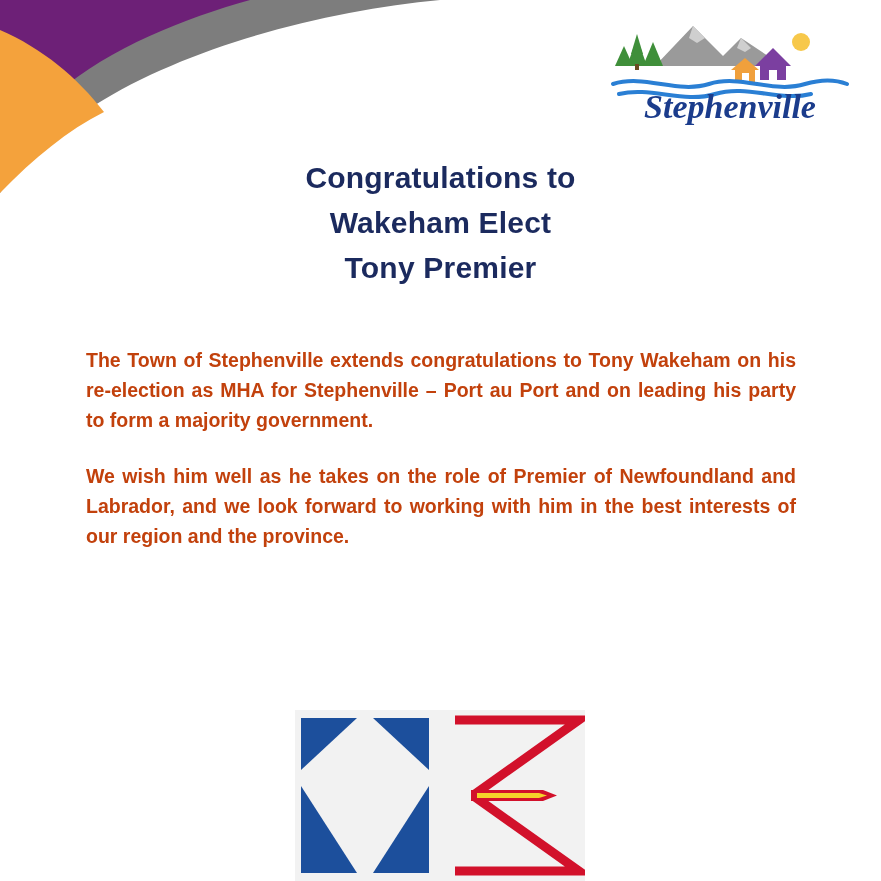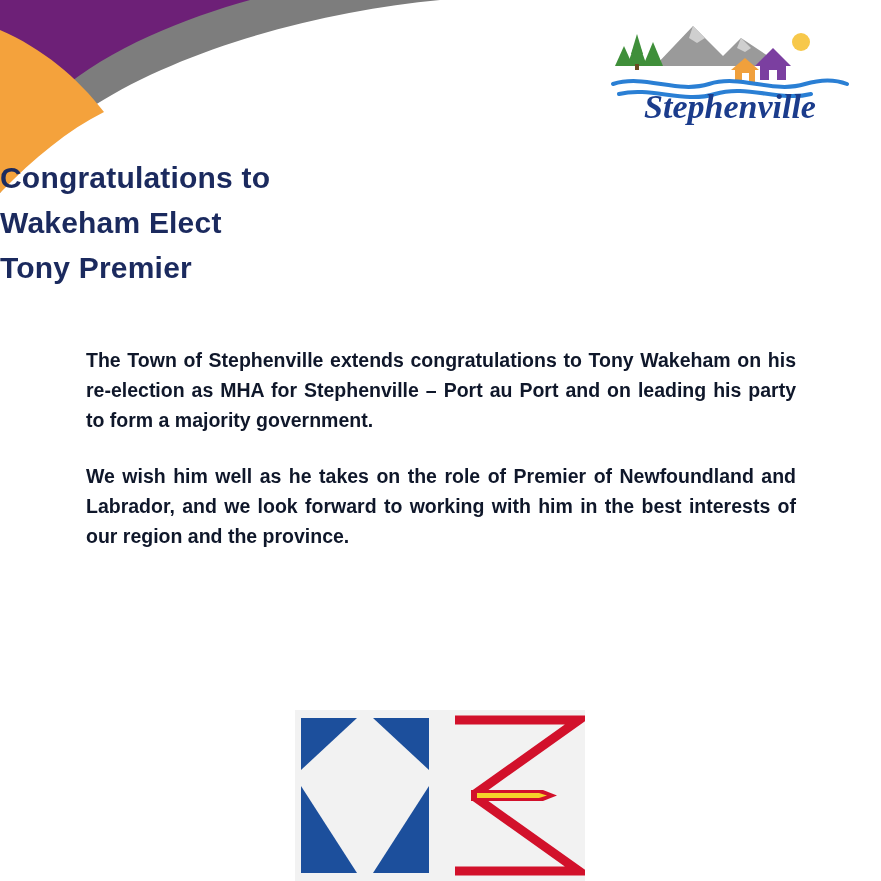--- a/index.html
+++ b/index.html
@@ -39,38 +39,38 @@
     width: 250px;
     height: 120px;
   }
 
   
   .headline {
     position: absolute;
     top: 155px;
     left: 0;
     width: 881px;
-    text-align: left;
+    text-align: center;
     color: #1b2a5e;
     font-weight: bold;
     font-size: 30px;
     line-height: 45px;
     letter-spacing: 0.2px;
   }
   .headline .line {
     display: block;
   }
 
   
   .body-copy {
     position: absolute;
     top: 345px;
     left: 86px;
     width: 710px;
-    color: #0f172a;
+    color: #c2410c;
     font-weight: bold;
     font-size: 19.5px;
     line-height: 30px;
     text-align: justify;
     text-justify: inter-word;
   }
   .body-copy p {
     margin: 0 0 26px 0;
     text-align: justify;
     text-align-last: left;

